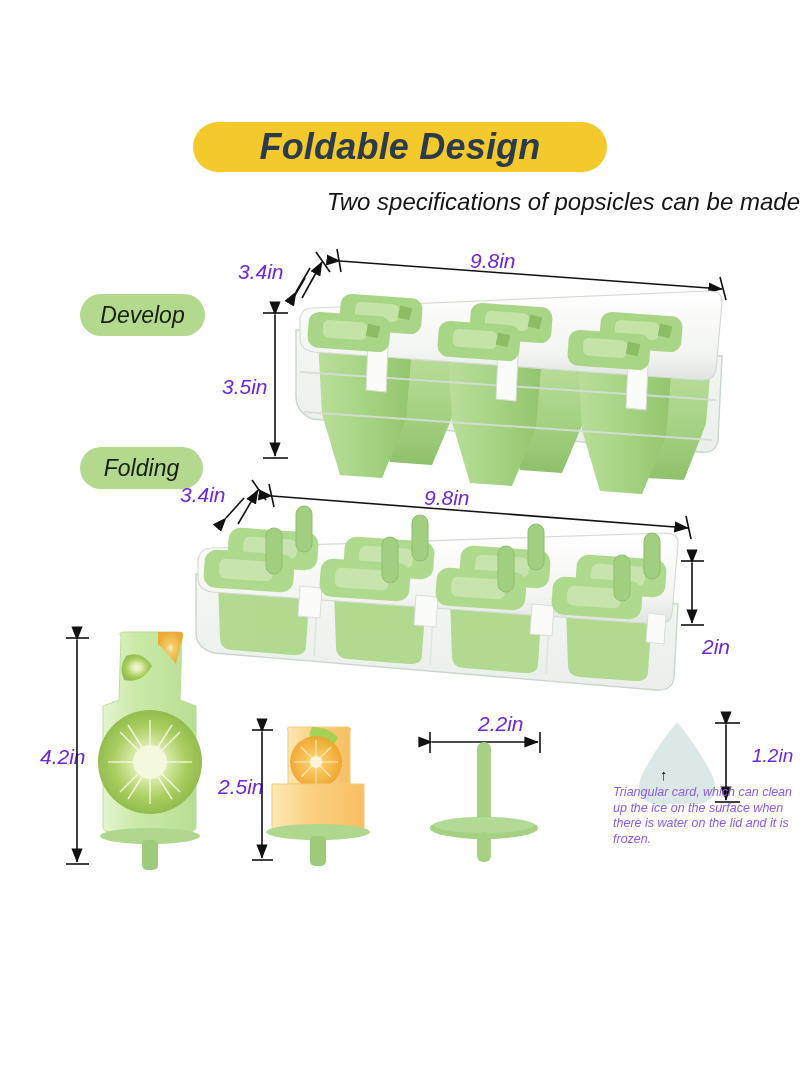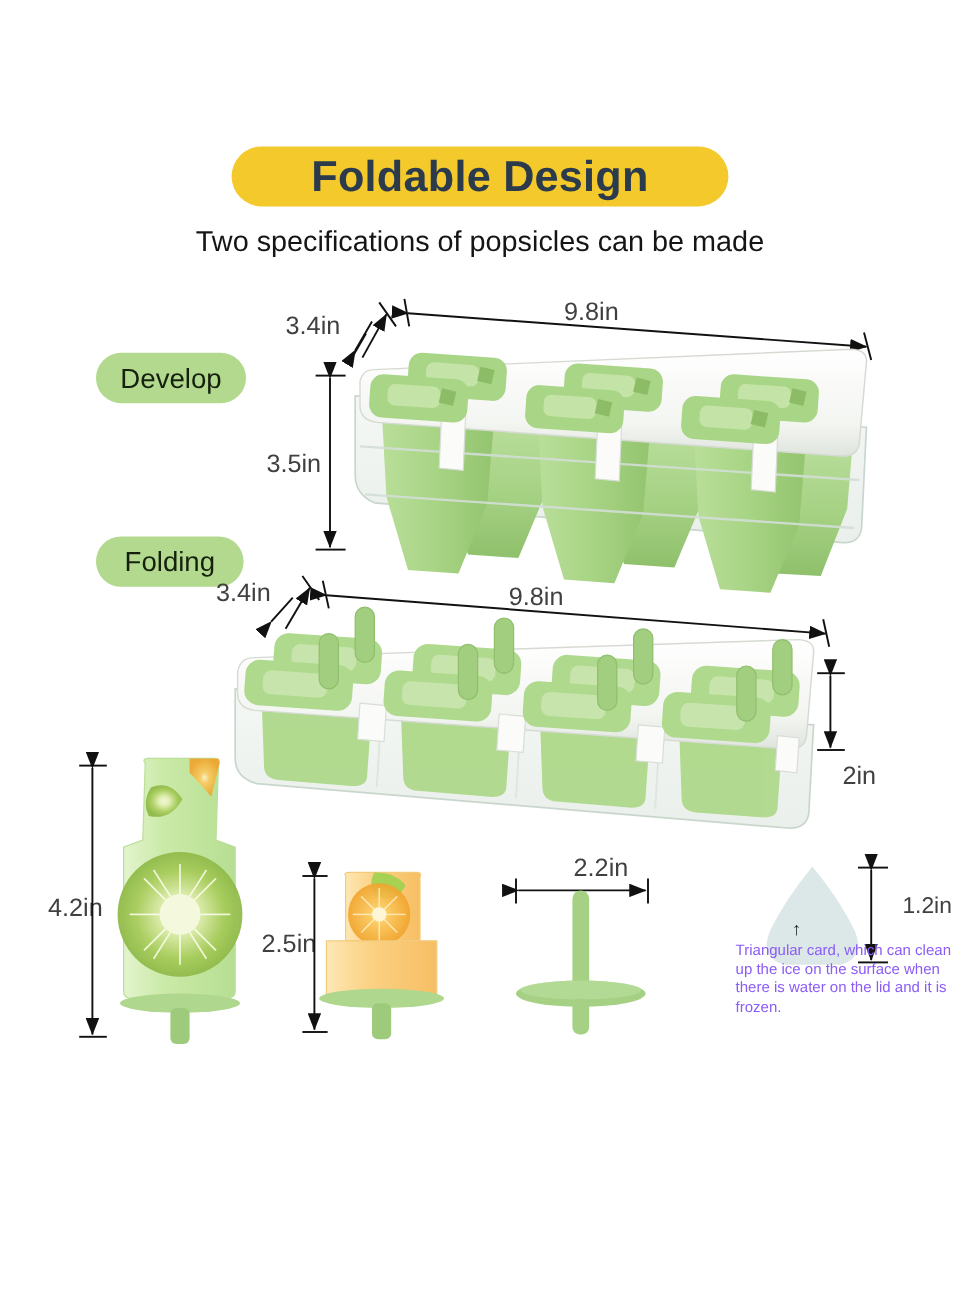--- a/index.html
+++ b/index.html
@@ -2,48 +2,48 @@
 <html><head>
 <meta charset="utf-8">
 <style>
   html,body{margin:0;padding:0;}
   body{
     width:800px;height:1091px;background:#ffffff;
     font-family:"Liberation Sans", sans-serif;
     color:#1a1a1a; position:relative; overflow:hidden;
   }
   .stage{position:absolute;left:0;top:0;width:800px;height:1091px;}
-  .abs{position:absolute;}
+  .abs{position:absolute;font-style:italic;}
 
   
   #title-pill{
     left:193px;top:122px;width:414px;height:50px;
     background:#F3C92B;border-radius:25px;
     display:flex;align-items:center;justify-content:center;
   }
   #title-text{
     font-size:36px;font-weight:bold;color:#2C3B4C;letter-spacing:.2px;
     line-height:1;
   }
   #subtitle{
-    left:0;top:188px;width:800px;text-align:center;
+    left:0;top:188px;width:800px;text-align:right;
     font-size:24px;color:#151515;
   }
 
   
   .sec-pill{
     background:#B2D98E;border-radius:22px;height:42px;
     display:flex;align-items:center;justify-content:center;
     font-size:23px;color:#15210d;
   }
   #pill-develop{left:80px;top:294px;width:125px;}
   #pill-folding{left:80px;top:447px;width:123px;}
 
   
-  .dim{font-size:21px;color:#404040;white-space:nowrap;}
+  .dim{font-size:21px;color:#6d28d9;white-space:nowrap;}
   .dim-sm{font-size:19px;}
   #dim-top-34{left:238px;top:260px;}
   #dim-top-98{left:470px;top:249px;}
   #dim-top-35{left:222px;top:375px;text-align:center;}
   #dim-bot-34{left:180px;top:483px;}
   #dim-bot-98{left:424px;top:486px;}
   #dim-bot-2{left:702px;top:605px;margin-top:30px;}
   #dim-42{left:40px;top:745px;}
   #dim-25{left:218px;top:775px;}
   #dim-22{left:462px;top:712px;margin-left:16px;}

